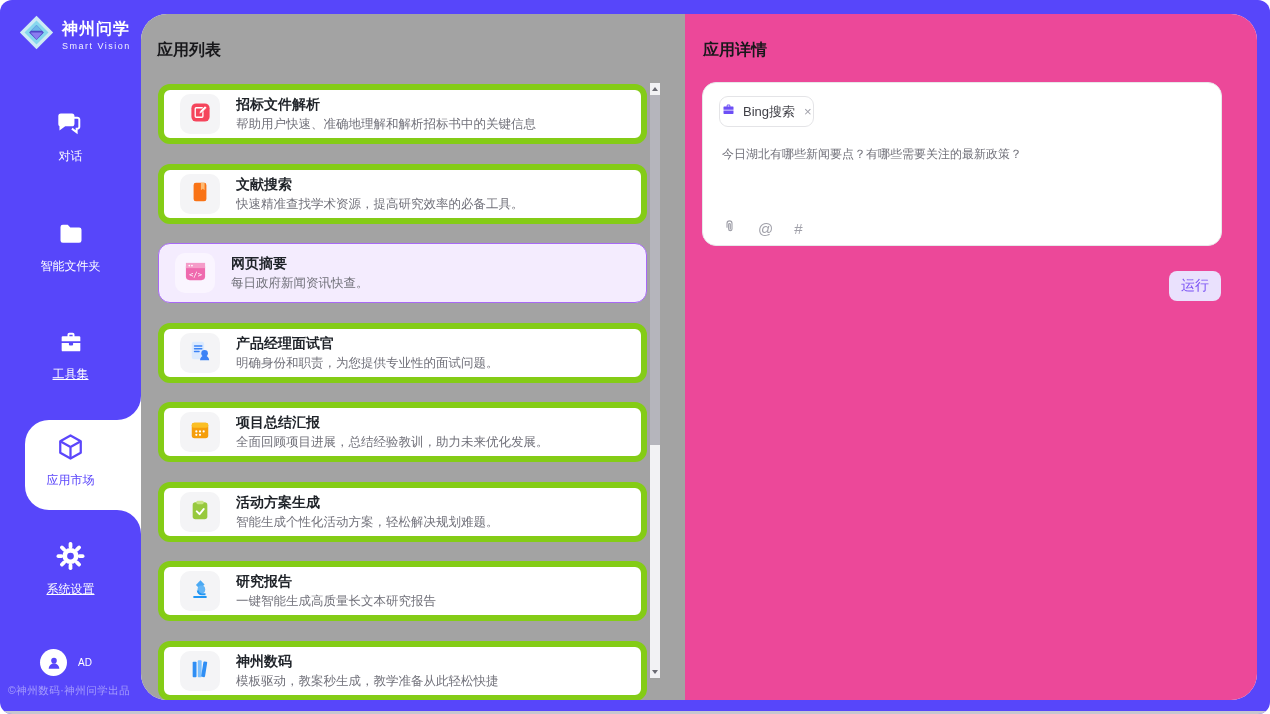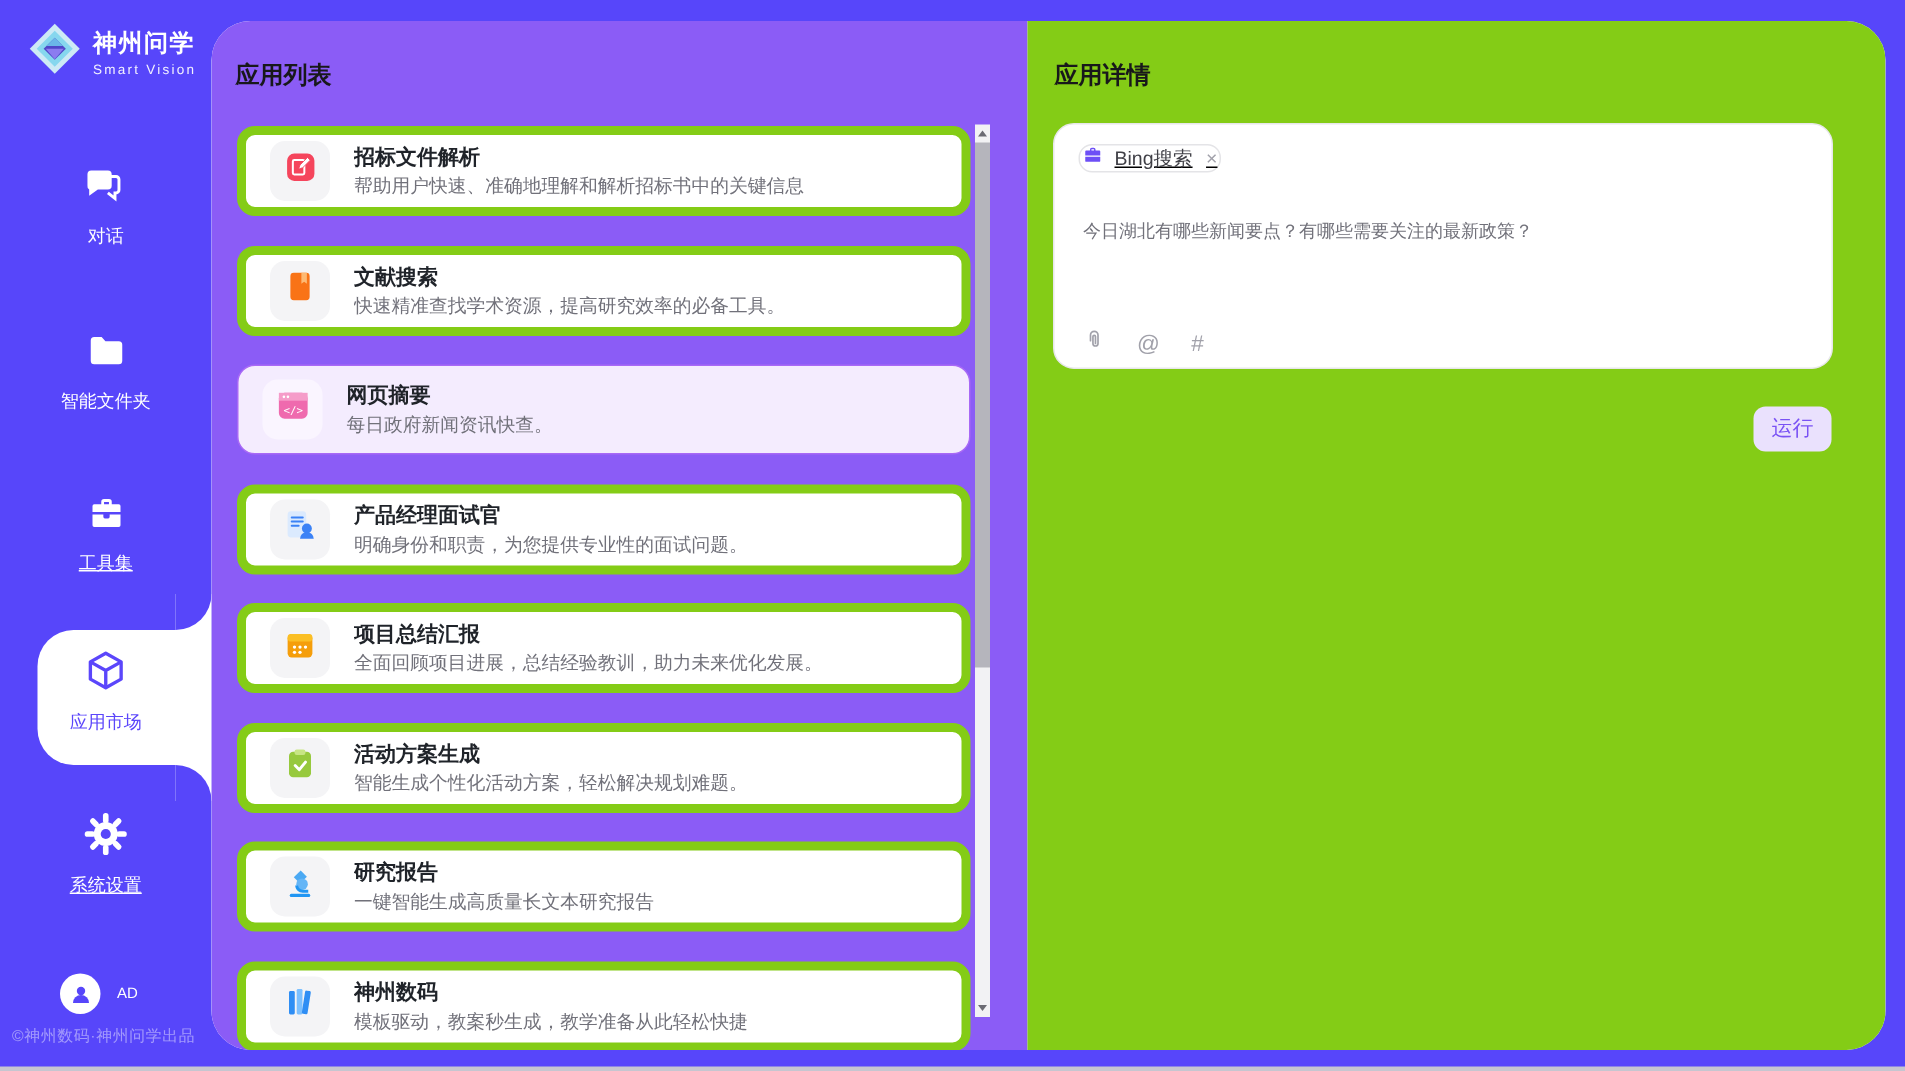--- a/index.html
+++ b/index.html
@@ -1,17 +1,17 @@
 <!DOCTYPE html>
 <html><head>
 <meta charset="utf-8">
 <style>
   * { margin:0; padding:0; box-sizing:border-box; }
   html,body { width:1270px; height:714px; font-family:"Liberation Sans","DejaVu Sans",sans-serif; }
-  .page { position:relative; width:1270px; height:714px; background:#5746fa; overflow:hidden; }
+  .page { position:relative; width:1270px; height:714px; background:#5746fa; overflow:hidden;border-radius:12px; }
   .page::after { content:""; position:absolute; left:0; bottom:0; width:100%; height:3px; background:#c6c6d0; }
 
   
   .sidebar { position:absolute; left:0; top:0; width:141px; height:711px; }
   .logo { position:absolute; left:18px; top:14px; display:flex; align-items:center; gap:7px; }
   .logo-text .cn { color:#fff; font-size:16px; font-weight:bold; letter-spacing:1px; }
   .logo-text .en { color:rgba(255,255,255,.92); font-size:9px; letter-spacing:1.5px; margin-top:1px; }
   .nav-item { position:absolute; left:0; width:141px; display:flex; flex-direction:column; align-items:center; cursor:pointer; }
   .nav-item .lbl { color:#fff; font-size:12px; margin-top:6px; }
   .nav-item .lbl.underlined { text-decoration:underline; }
@@ -25,22 +25,22 @@
   .nav-market { top:432px; z-index:2; }
   .nav-market .lbl { color:#5b46fb; }
 
   .user-row { position:absolute; left:40px; top:649px; display:flex; align-items:center; gap:11px; cursor:pointer; }
   .avatar { width:27px; height:27px; border-radius:50%; background:#fff; display:flex; align-items:center; justify-content:center; }
   .user-name { color:#fff; font-size:10px; }
   .copyright { position:absolute; left:8px; top:684px; width:133px; color:rgba(255,255,255,.45); font-size:10.5px; letter-spacing:.5px; white-space:nowrap; }
 
   
   .content { position:absolute; left:141px; top:14px; width:1116px; height:686px; border-radius:26px; overflow:hidden; display:flex; background:#fff; }
-  .panel-left { position:relative; width:544px; height:100%; background:#8b5cf6; }
-  .panel-right { position:relative; flex:1; height:100%; background:#84cc16; }
+  .panel-left { position:relative; width:544px; height:100%; background:#a3a3a3; }
+  .panel-right { position:relative; flex:1; height:100%; background:#ec4899; }
   .panel-title { position:absolute; left:16px; top:26px; font-size:16px; font-weight:bold; color:#18181b; }
   .panel-right .panel-title { left:18px; }
 
   
   .card-list { position:absolute; left:17px; top:70px; width:489px; }
   .app-card { position:relative; height:60px; border:6px solid #84cc16; border-radius:12px; background:#fff; display:flex; align-items:center; margin-bottom:19.5px; cursor:pointer; }
   .app-card.selected { background:#f4ecfe; border:1.5px solid #a869f6; }
   .icon-box { width:40px; height:40px; border-radius:10px; background:#f4f4f6; margin-left:16px; display:flex; align-items:center; justify-content:center; flex:none; }
   .app-card.selected .icon-box { background:#faf5ff; }
   .card-text { margin-left:16px; overflow:hidden; }
@@ -50,21 +50,21 @@
   
   .scrollbar { position:absolute; left:509px; top:69px; width:10px; height:595px; background:#f2f2f4; }
   .sb-arrow { position:absolute; left:0; width:10px; height:12px; display:flex; align-items:center; justify-content:center; cursor:pointer; }
   .sb-arrow.up { top:0; } .sb-arrow.down { bottom:0; }
   .tri-up { width:0; height:0; border-left:3.5px solid transparent; border-right:3.5px solid transparent; border-bottom:4.5px solid #6b6b73; }
   .tri-down { width:0; height:0; border-left:3.5px solid transparent; border-right:3.5px solid transparent; border-top:4.5px solid #6b6b73; }
   .sb-thumb { position:absolute; left:0; top:12px; width:10px; height:350px; background:#b5b5bc; cursor:grab; }
 
   
   .input-card { position:absolute; left:17px; top:68px; width:520px; height:164px; background:#fff; border:1px solid #e7e7ea; border-radius:14px; }
-  .tool-tag { position:absolute; left:16px; top:13px; display:inline-flex; align-items:center; gap:7px; height:19px; padding:0 1px; border:1px solid #e4e4e7; border-radius:9px; background:#fff; cursor:default;text-decoration:underline; }
+  .tool-tag { position:absolute; left:16px; top:13px; display:inline-flex; align-items:center; gap:7px; height:31px; padding:0 1px; border:1px solid #e4e4e7; border-radius:9px; background:#fff; cursor:default; }
   .tool-tag .tag-label { font-size:13px; color:#3f3f46; }
   .tool-tag .tag-close { font-size:13px; color:#a1a1aa; cursor:pointer; margin-left:2px; }
   .query-text { position:absolute; left:19px; top:62px; width:480px; font-size:12px; color:#71717a; line-height:19px; }
   .attach-row { position:absolute; left:19px; top:135px; display:flex; align-items:center; gap:21px; }
   .attach-row .glyph { font-size:15px; color:#a1a1aa; cursor:pointer; }
   .run-btn { position:absolute; right:36px; top:257px; width:52px; height:30px; background:#eae1fd; color:#7a52f4; font-size:14px; border:none; border-radius:8px; cursor:pointer; display:flex; align-items:center; justify-content:center; font-family:inherit; }
 </style>
 </head>
 <body>
 

